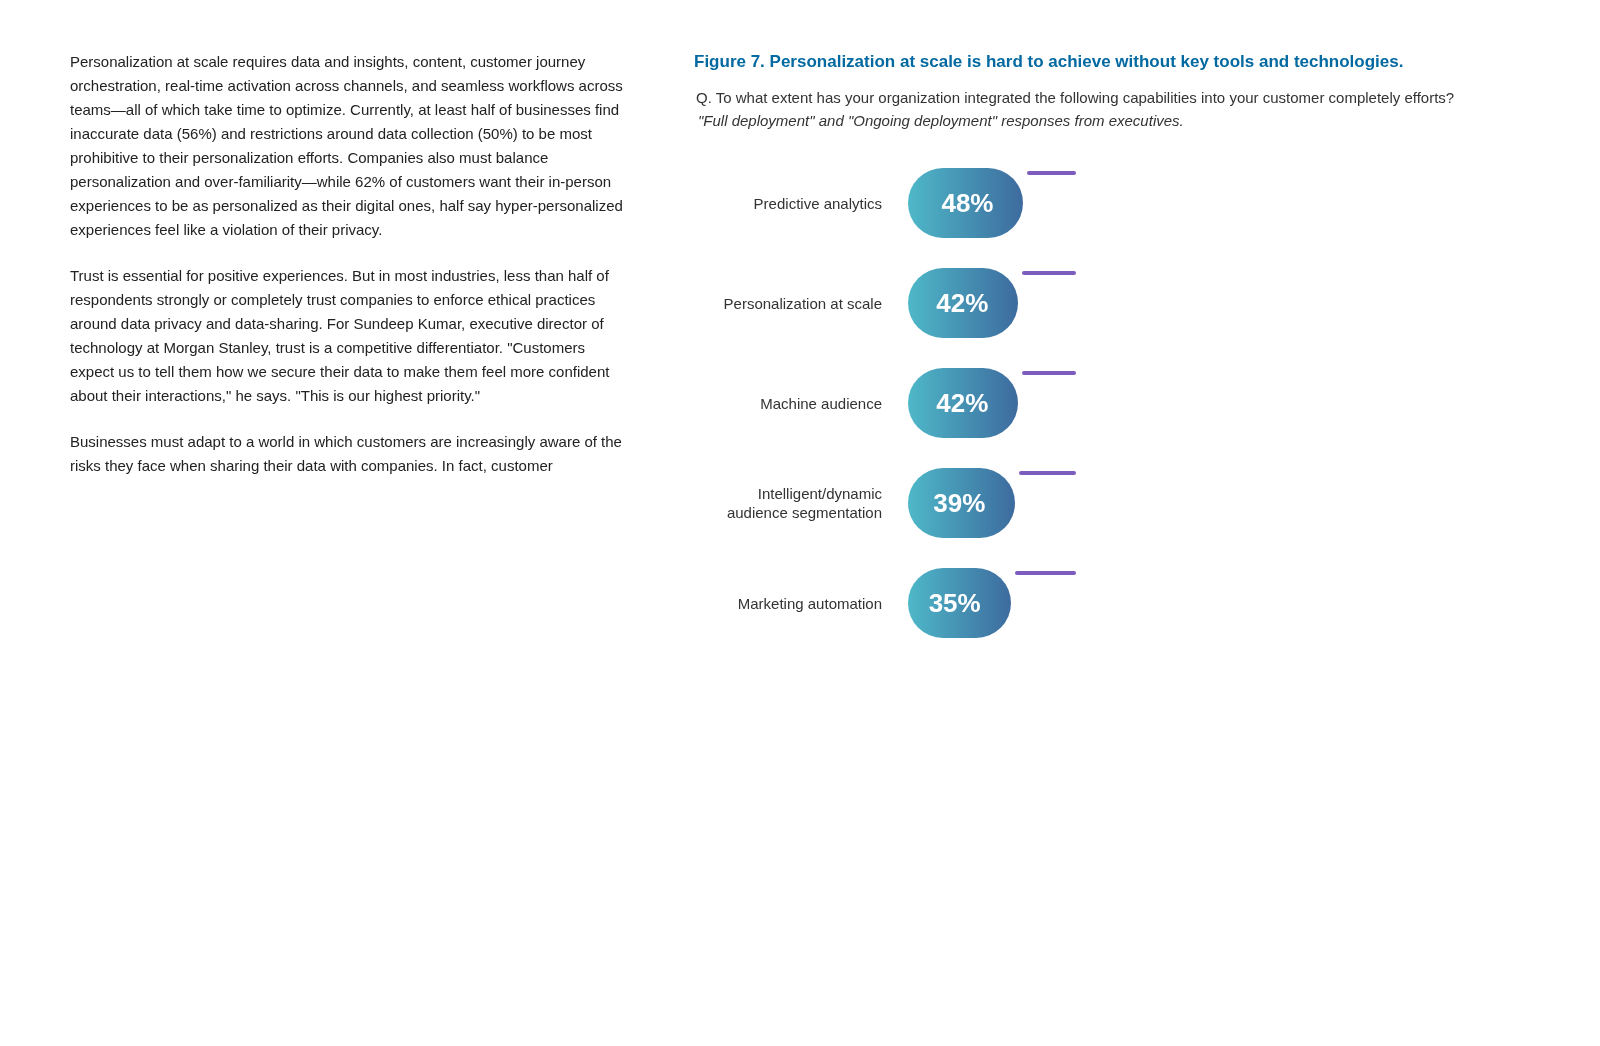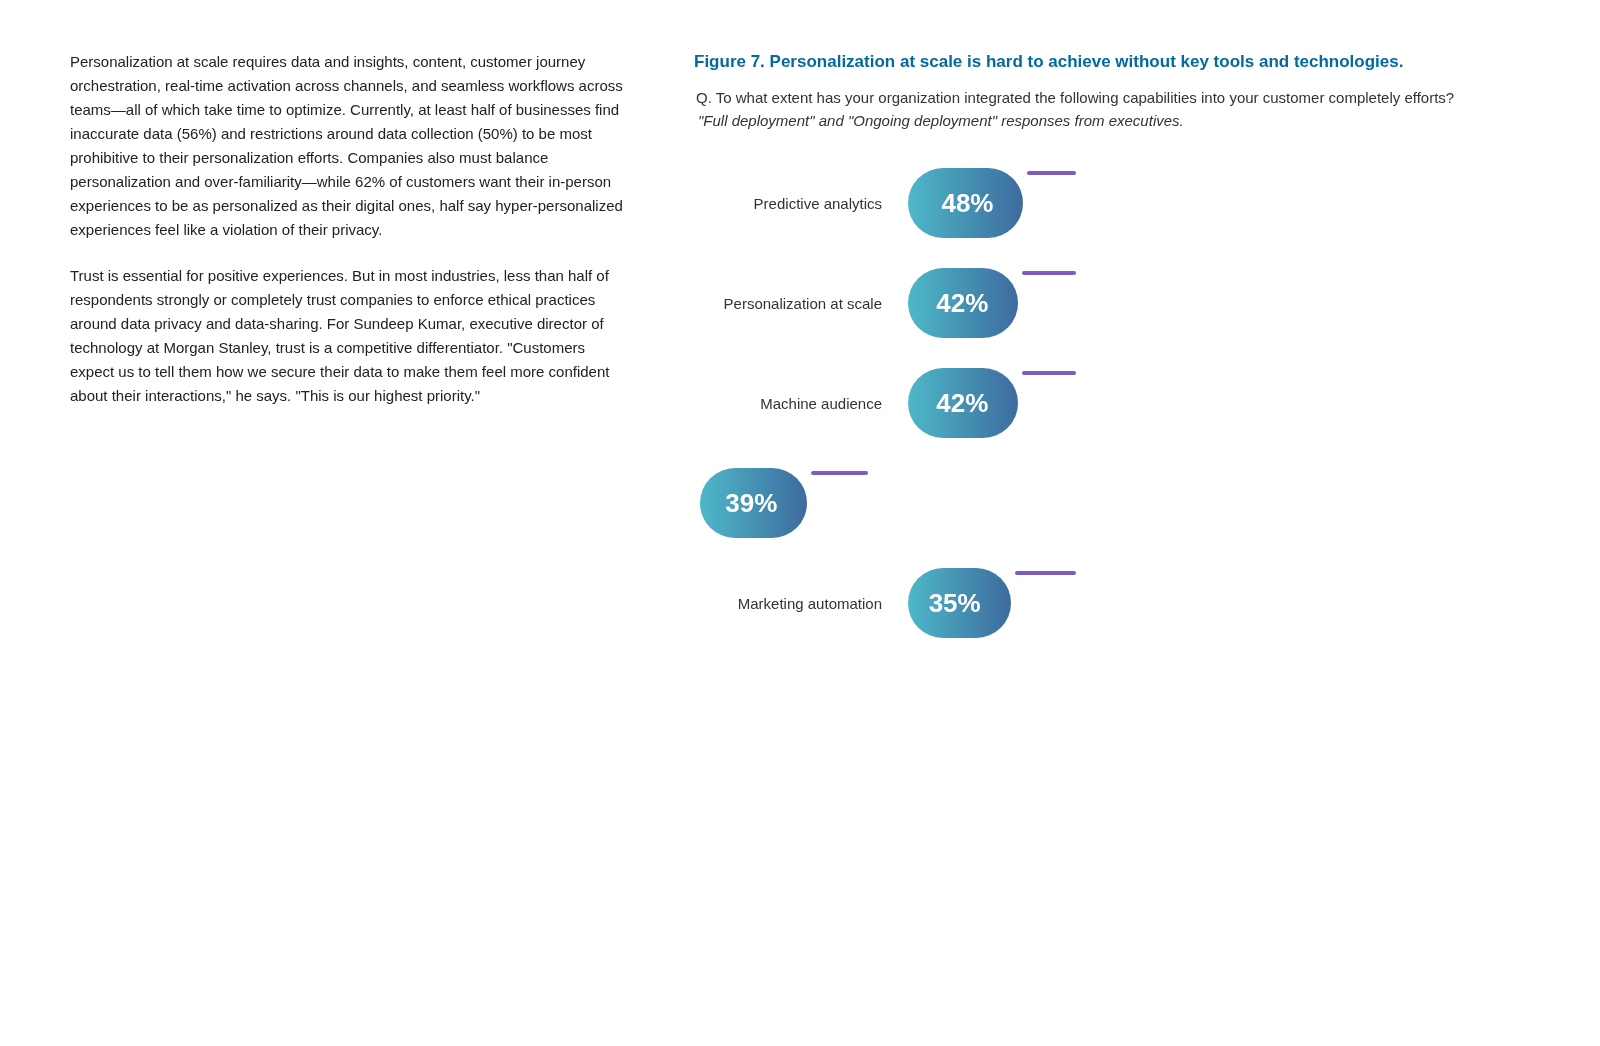--- a/index.html
+++ b/index.html
@@ -102,20 +102,21 @@
       align-items: flex-start;
     }
   </style>
 </head>
 <body>
 
 <div class="page-container">
   <div class="left-column">
     <p>Personalization at scale requires data and insights, content, customer journey orchestration, real-time activation across channels, and seamless workflows across teams—all of which take time to optimize. Currently, at least half of businesses find inaccurate data (56%) and restrictions around data collection (50%) to be most prohibitive to their personalization efforts. Companies also must balance personalization and over-familiarity—while 62% of customers want their in-person experiences to be as personalized as their digital ones, half say hyper-personalized experiences feel like a violation of their privacy.</p>
     <p>Trust is essential for positive experiences. But in most industries, less than half of respondents strongly or completely trust companies to enforce ethical practices around data privacy and data-sharing. For Sundeep Kumar, executive director of technology at Morgan Stanley, trust is a competitive differentiator. "Customers expect us to tell them how we secure their data to make them feel more confident about their interactions," he says. "This is our highest priority."</p>
+    <p>Businesses must adapt to a world in which customers are increasingly aware of the risks they face when sharing their data with companies. In fact, customer</p>
   </div>
   <div class="right-column">
     <div class="figure-title">Figure 7. Personalization at scale is hard to achieve without key tools and technologies.</div>
     <div class="figure-subtitle">
       <span>Q. To what extent has your organization integrated the following capabilities into your customer completely efforts?</span>
       <em><span>"Full deployment" and "Ongoing deployment" responses from executives.</span></em>
     </div>
     <div class="chart-container">
     <div class="chart-row">
           <div class="bar-label-col">Predictive analytics</div>
@@ -138,20 +139,21 @@
         <div class="chart-row">
           <div class="bar-label-col">Machine audience</div>
           <div class="bar-row-block">
             <div class="bar-track bar-42b">
               <span class="bar-pct">42%</span>
             </div>
             <div class="bar-underline"></div>
           </div>
         </div>
         <div class="chart-row">
+          <div class="bar-label-col">Intelligent/dynamic<br>audience segmentation</div>
           <div class="bar-row-block">
             <div class="bar-track bar-39">
               <span class="bar-pct">39%</span>
             </div>
             <div class="bar-underline"></div>
           </div>
         </div>
         <div class="chart-row">
           <div class="bar-label-col">Marketing automation</div>
           <div class="bar-row-block">

